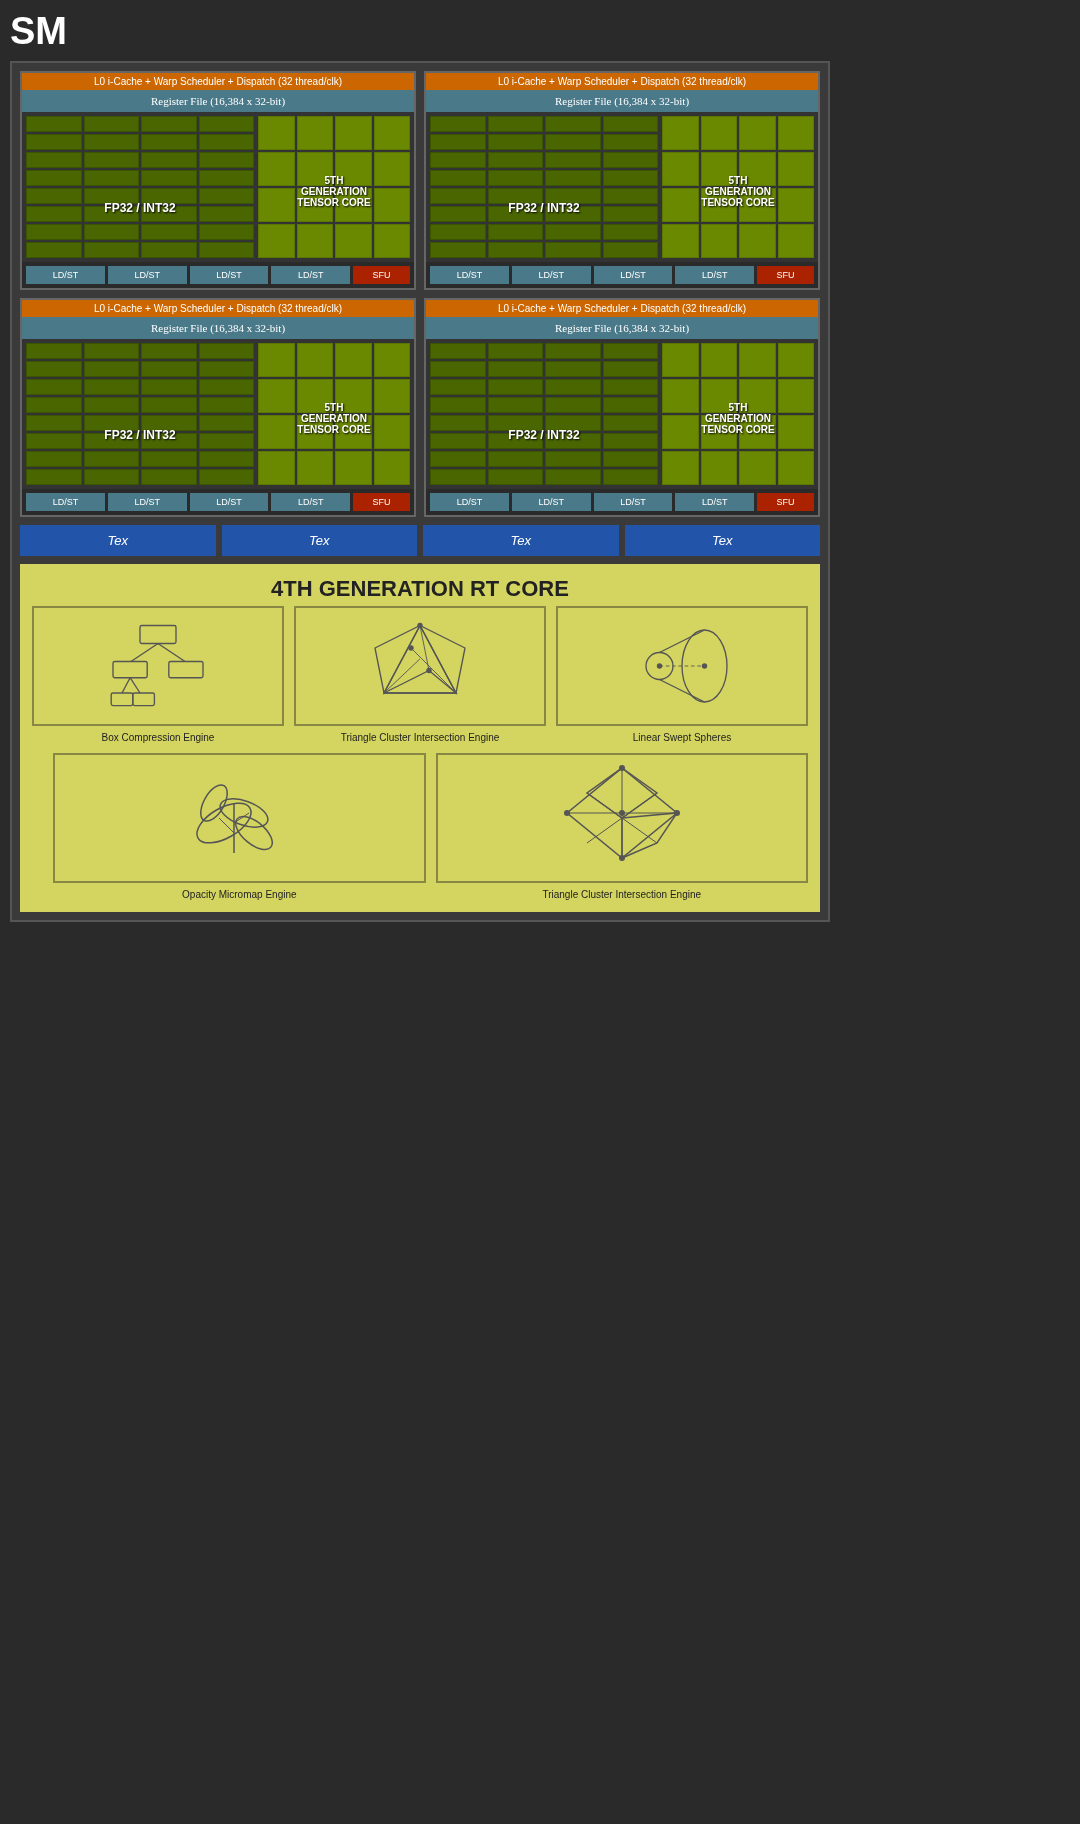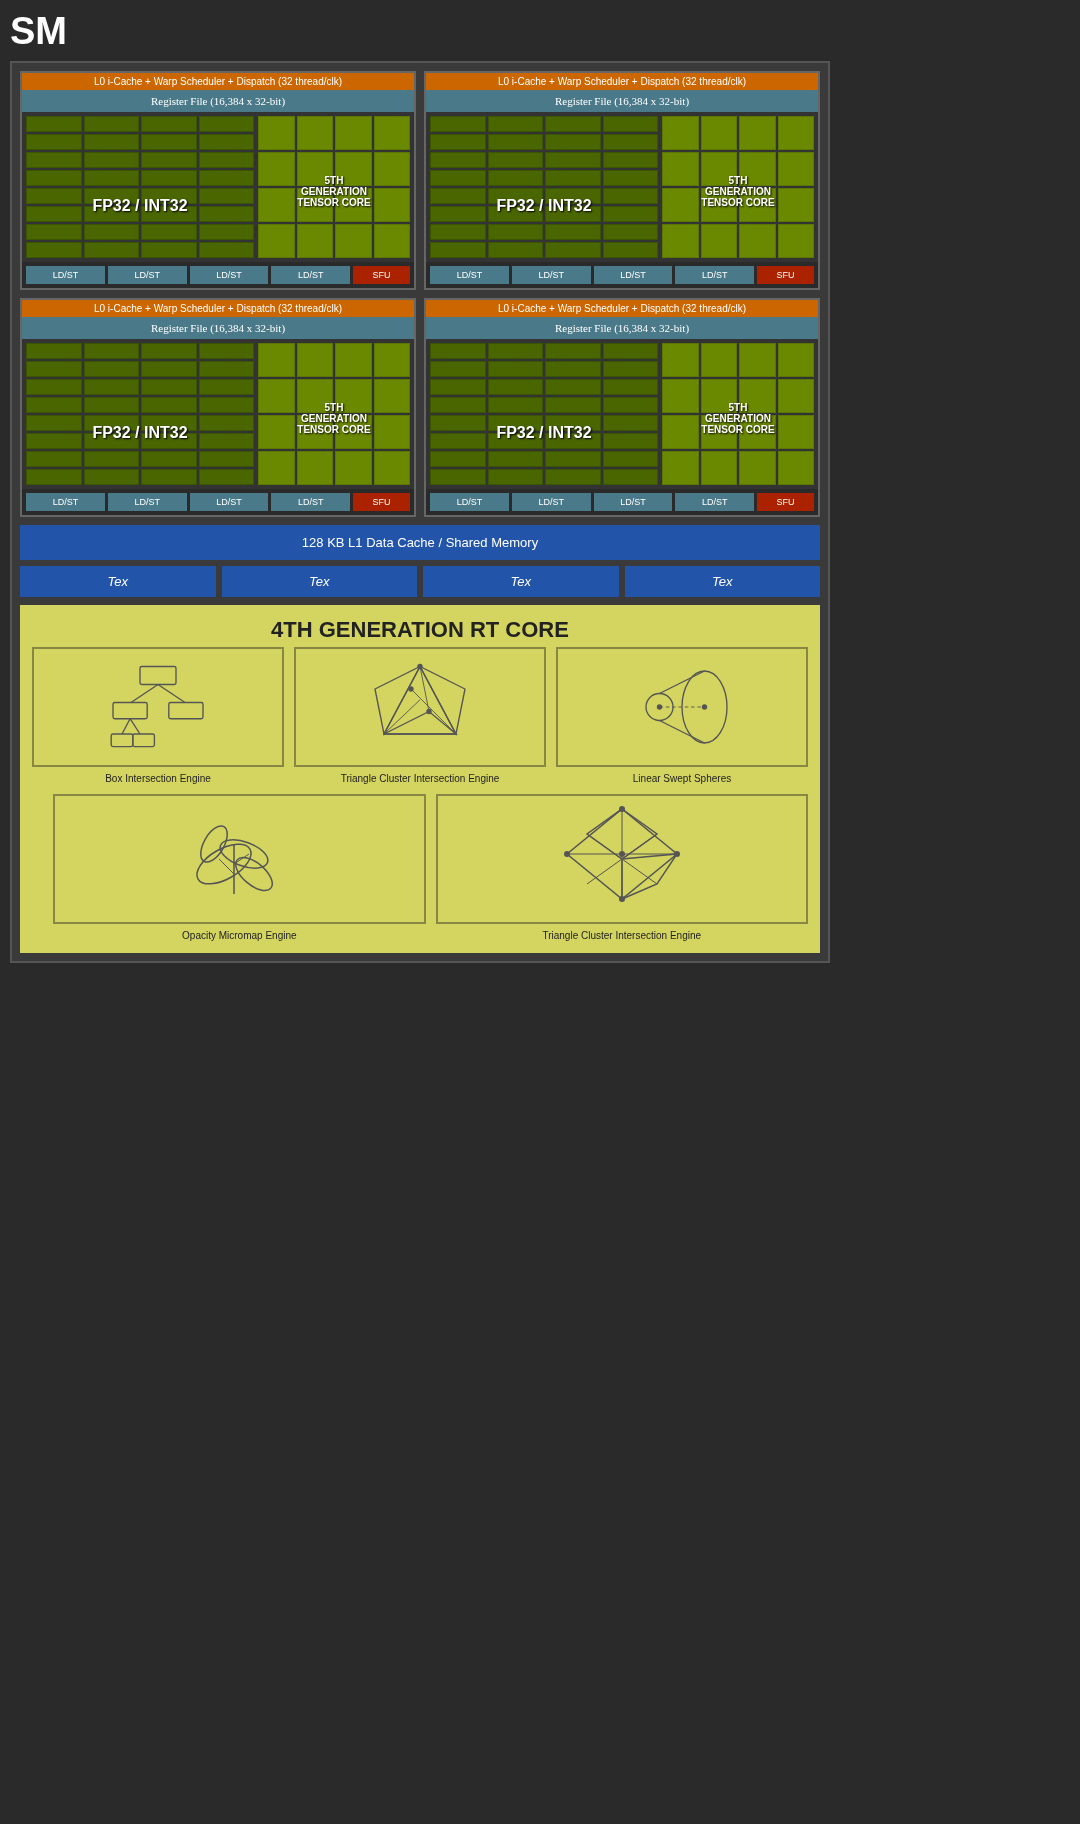--- a/index.html
+++ b/index.html
@@ -73,21 +73,21 @@
       background: #4a6600;
       border: 1px solid #3a5500;
       min-height: 16px;
     }
     .fp32-label {
       position: absolute;
       bottom: 30%;
       left: 50%;
       transform: translateX(-50%);
       color: white;
-      font-size: 16px;
+      font-size: 12px;
       font-weight: bold;
       white-space: nowrap;
       text-shadow: 1px 1px 2px #000;
       pointer-events: none;
     }
     .tensor-section {
       flex: 1;
       display: flex;
       flex-direction: column;
       gap: 2px;
@@ -517,21 +517,20 @@
         <div class="ldst-btn">LD/ST</div>
         <div class="ldst-btn">LD/ST</div>
         <div class="ldst-btn">LD/ST</div>
         <div class="ldst-btn">LD/ST</div>
         <div class="sfu-btn">SFU</div>
       </div>
     </div>
 
   </div>
 
-  <div class="l1-cache">128 KB L1 Data Cache / Shared Memory</div>
 
   <div class="tex-row">
     <div class="tex-btn">Tex</div>
     <div class="tex-btn">Tex</div>
     <div class="tex-btn">Tex</div>
     <div class="tex-btn">Tex</div>
   </div>
 
   <div class="rt-core">
     <div class="rt-title">4TH GENERATION RT CORE</div>
@@ -546,21 +545,21 @@
             <line x1="60" y1="25" x2="30" y2="45" stroke="#555" stroke-width="1.5"></line>
             <line x1="60" y1="25" x2="90" y2="45" stroke="#555" stroke-width="1.5"></line>
             <rect x="10" y="45" width="38" height="18" rx="2" fill="none" stroke="#555" stroke-width="1.5"></rect>
             <rect x="72" y="45" width="38" height="18" rx="2" fill="none" stroke="#555" stroke-width="1.5"></rect>
             <line x1="29" y1="63" x2="20" y2="80" stroke="#555" stroke-width="1.5"></line>
             <line x1="29" y1="63" x2="40" y2="80" stroke="#555" stroke-width="1.5"></line>
             <rect x="8" y="80" width="24" height="14" rx="2" fill="none" stroke="#555" stroke-width="1.5"></rect>
             <rect x="32" y="80" width="24" height="14" rx="2" fill="none" stroke="#555" stroke-width="1.5"></rect>
           </svg>
         </div>
-        <div class="rt-engine-label">Box Intersection Engine</div>
+        <div class="rt-engine-label">Box Compression Engine</div>
       </div>
 
       <div class="rt-engine">
         <div class="rt-engine-box">
           <svg viewBox="0 0 120 100" width="110" height="90" xmlns="http://www.w3.org/2000/svg">
 
             <polygon points="60,5 20,80 100,80" fill="none" stroke="#555" stroke-width="1.5"></polygon>
             <polygon points="60,5 100,80 110,30" fill="none" stroke="#555" stroke-width="1.5"></polygon>
             <polygon points="10,30 60,5 20,80" fill="none" stroke="#555" stroke-width="1.5"></polygon>
             <polygon points="20,80 100,80 70,55" fill="none" stroke="#555" stroke-width="1.5"></polygon>

